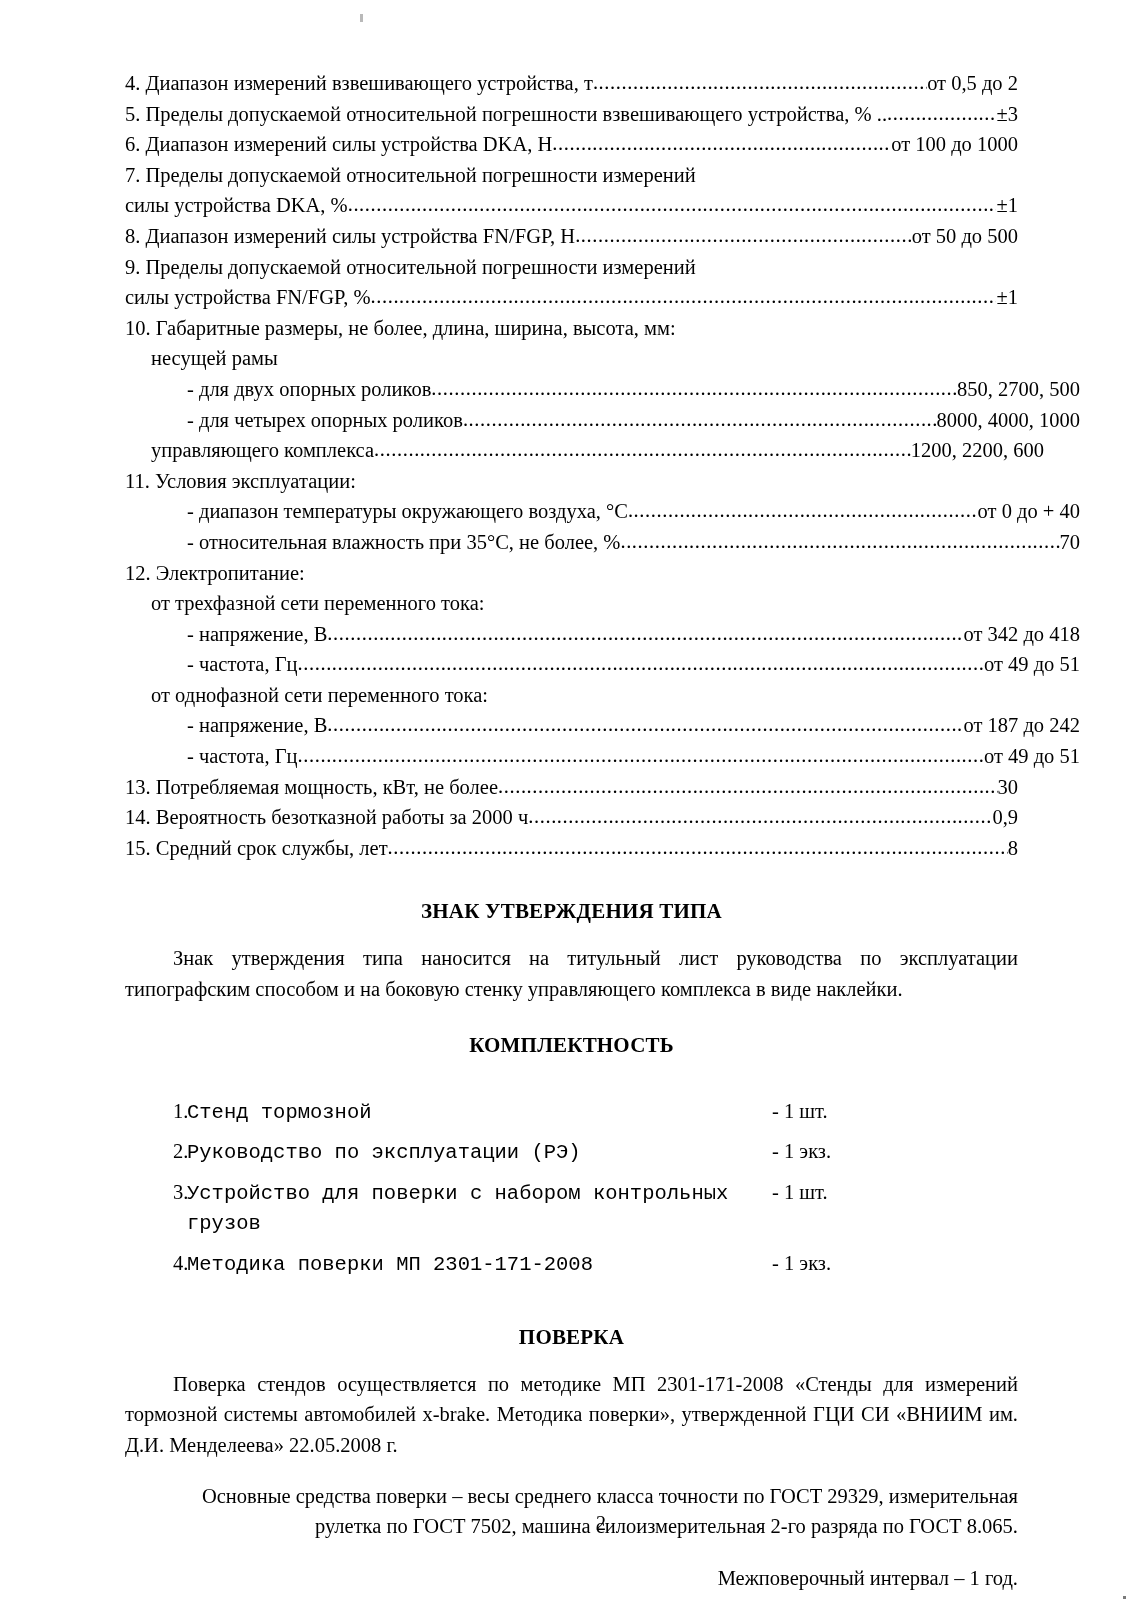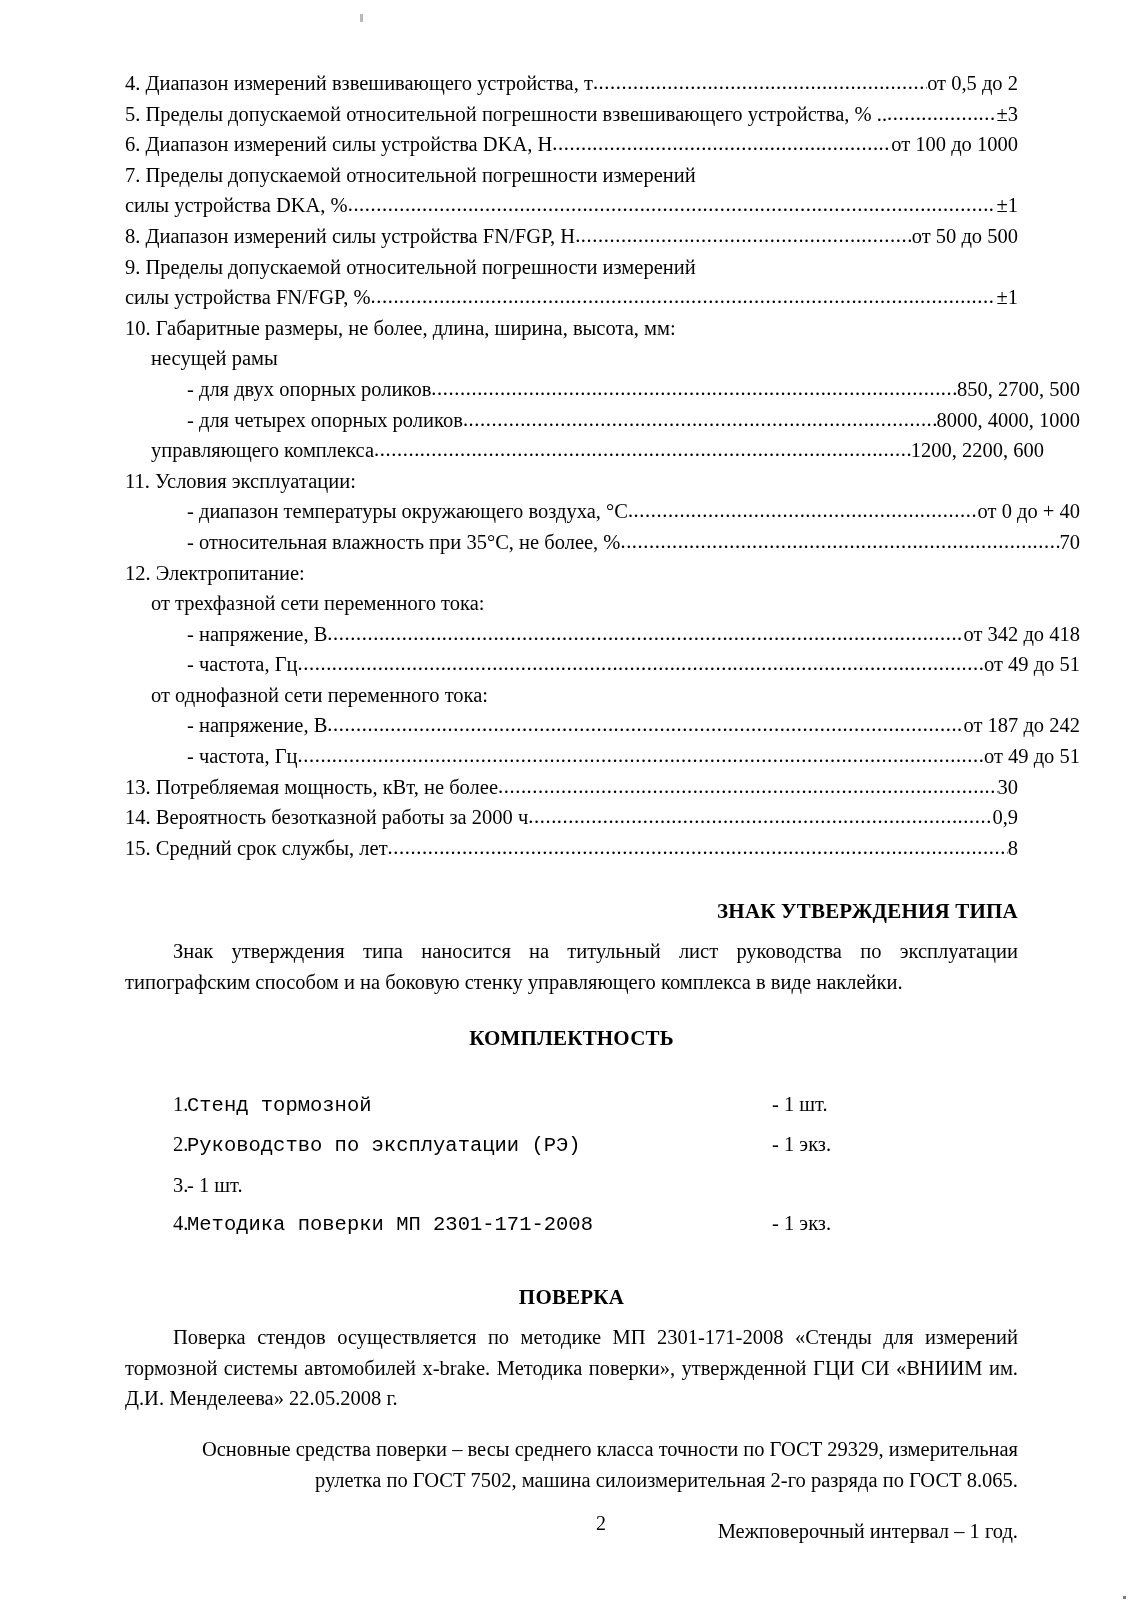--- a/index.html
+++ b/index.html
@@ -66,31 +66,31 @@
   .ind-1 { padding-left: 26px; }
   .ind-2 { padding-left: 62px; }
 
   
   .heading {
     text-align: center;
     font-weight: bold;
     font-size: 21px;
     letter-spacing: 0.2px;
   }
-  .h-znak  { margin-top: 36px; text-align: right; }
+  .h-znak  { margin-top: 36px; }
   .h-komp  { margin-top: 28px; }
   .h-pov   { margin-top: 44px; }
 
   
   .para {
     font-size: 20.5px;
     line-height: 30.6px;
     text-align: justify;
     text-indent: 48px;
-    margin-top: 12px;
+    margin-top: 19px;
   }
   .para.tight { margin-top: 0; }
   .para-last-left { text-align: right; }
 
   
   .kit {
     margin-top: 30px;
     font-size: 20.5px;
     line-height: 30.6px;
   }
@@ -263,20 +263,21 @@
           <span class="name">Стенд тормозной</span>
           <span class="qty">- 1 шт.</span>
         </div>
         <div class="kit-row">
           <span class="num">2.</span>
           <span class="name">Руководство по эксплуатации (РЭ)</span>
           <span class="qty">- 1 экз.</span>
         </div>
         <div class="kit-row">
           <span class="num">3.</span>
+          <span class="name">Устройство для поверки с набором контрольных грузов</span>
           <span class="qty">- 1 шт.</span>
         </div>
         <div class="kit-row">
           <span class="num">4.</span>
           <span class="name">Методика поверки МП 2301-171-2008</span>
           <span class="qty">- 1 экз.</span>
         </div>
       </div>
 
     <div class="heading h-pov">ПОВЕРКА</div>

